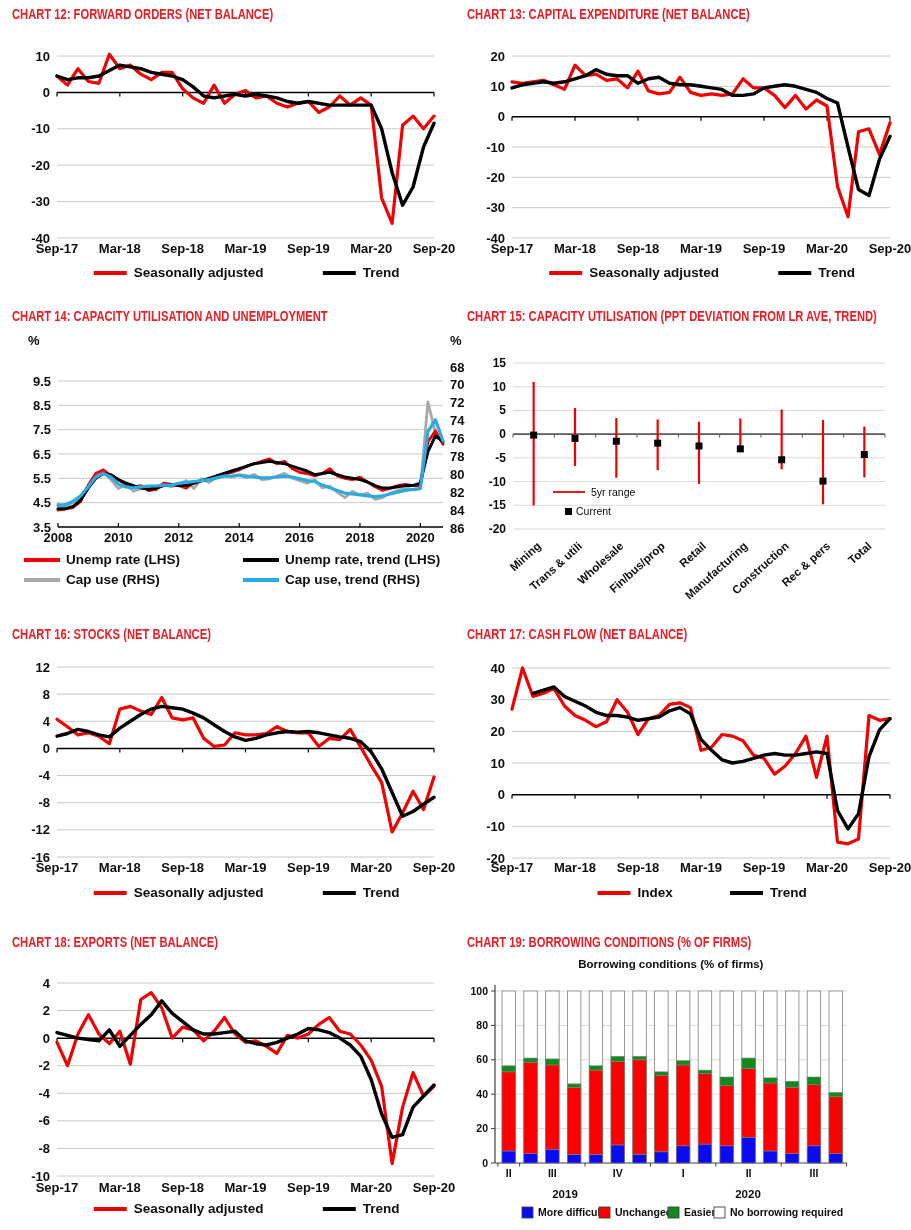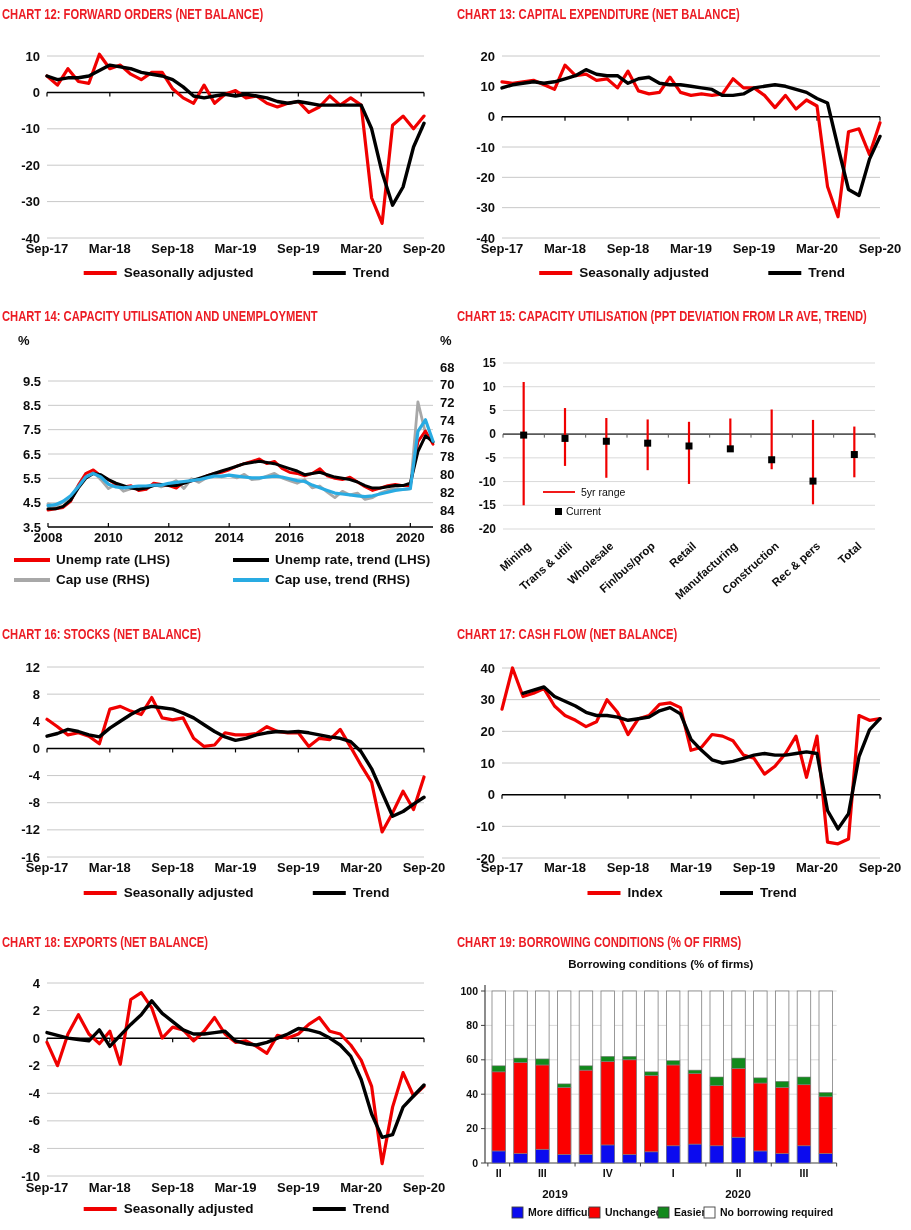--- a/index.html
+++ b/index.html
@@ -1,18 +1,18 @@
 <!DOCTYPE html>
 <html><head>
 <meta charset="utf-8">
 <style>
   html,body{margin:0;padding:0;background:#fff}
   .page{position:relative;width:732px;height:1230px;background:#a3a3a3;display:grid;
         grid-template-columns:455px 456px;grid-template-rows:302px 318px 310px 300px;
-        font-family:"Liberation Sans",sans-serif;}
+        font-family:"Liberation Sans",sans-serif;margin-left:10px;}
   .cell{position:relative;overflow:hidden;background:#fff}
   .cell h2{margin:6px 0 0 2px;height:20px;font:700 14px "Liberation Sans",sans-serif;
            color:#ec1c24;transform:scaleX(.8);transform-origin:0 50%;white-space:nowrap;
            letter-spacing:0px}
   .r4 h2{margin-top:4px}
   svg{display:block}
   svg text{fill:#0d0d0d;font-family:"Liberation Sans",sans-serif}
   .tick{font-size:13px;font-weight:700}
   .leg{font-size:13.5px;font-weight:700}
   .tick15{font-size:12px;font-weight:700}

